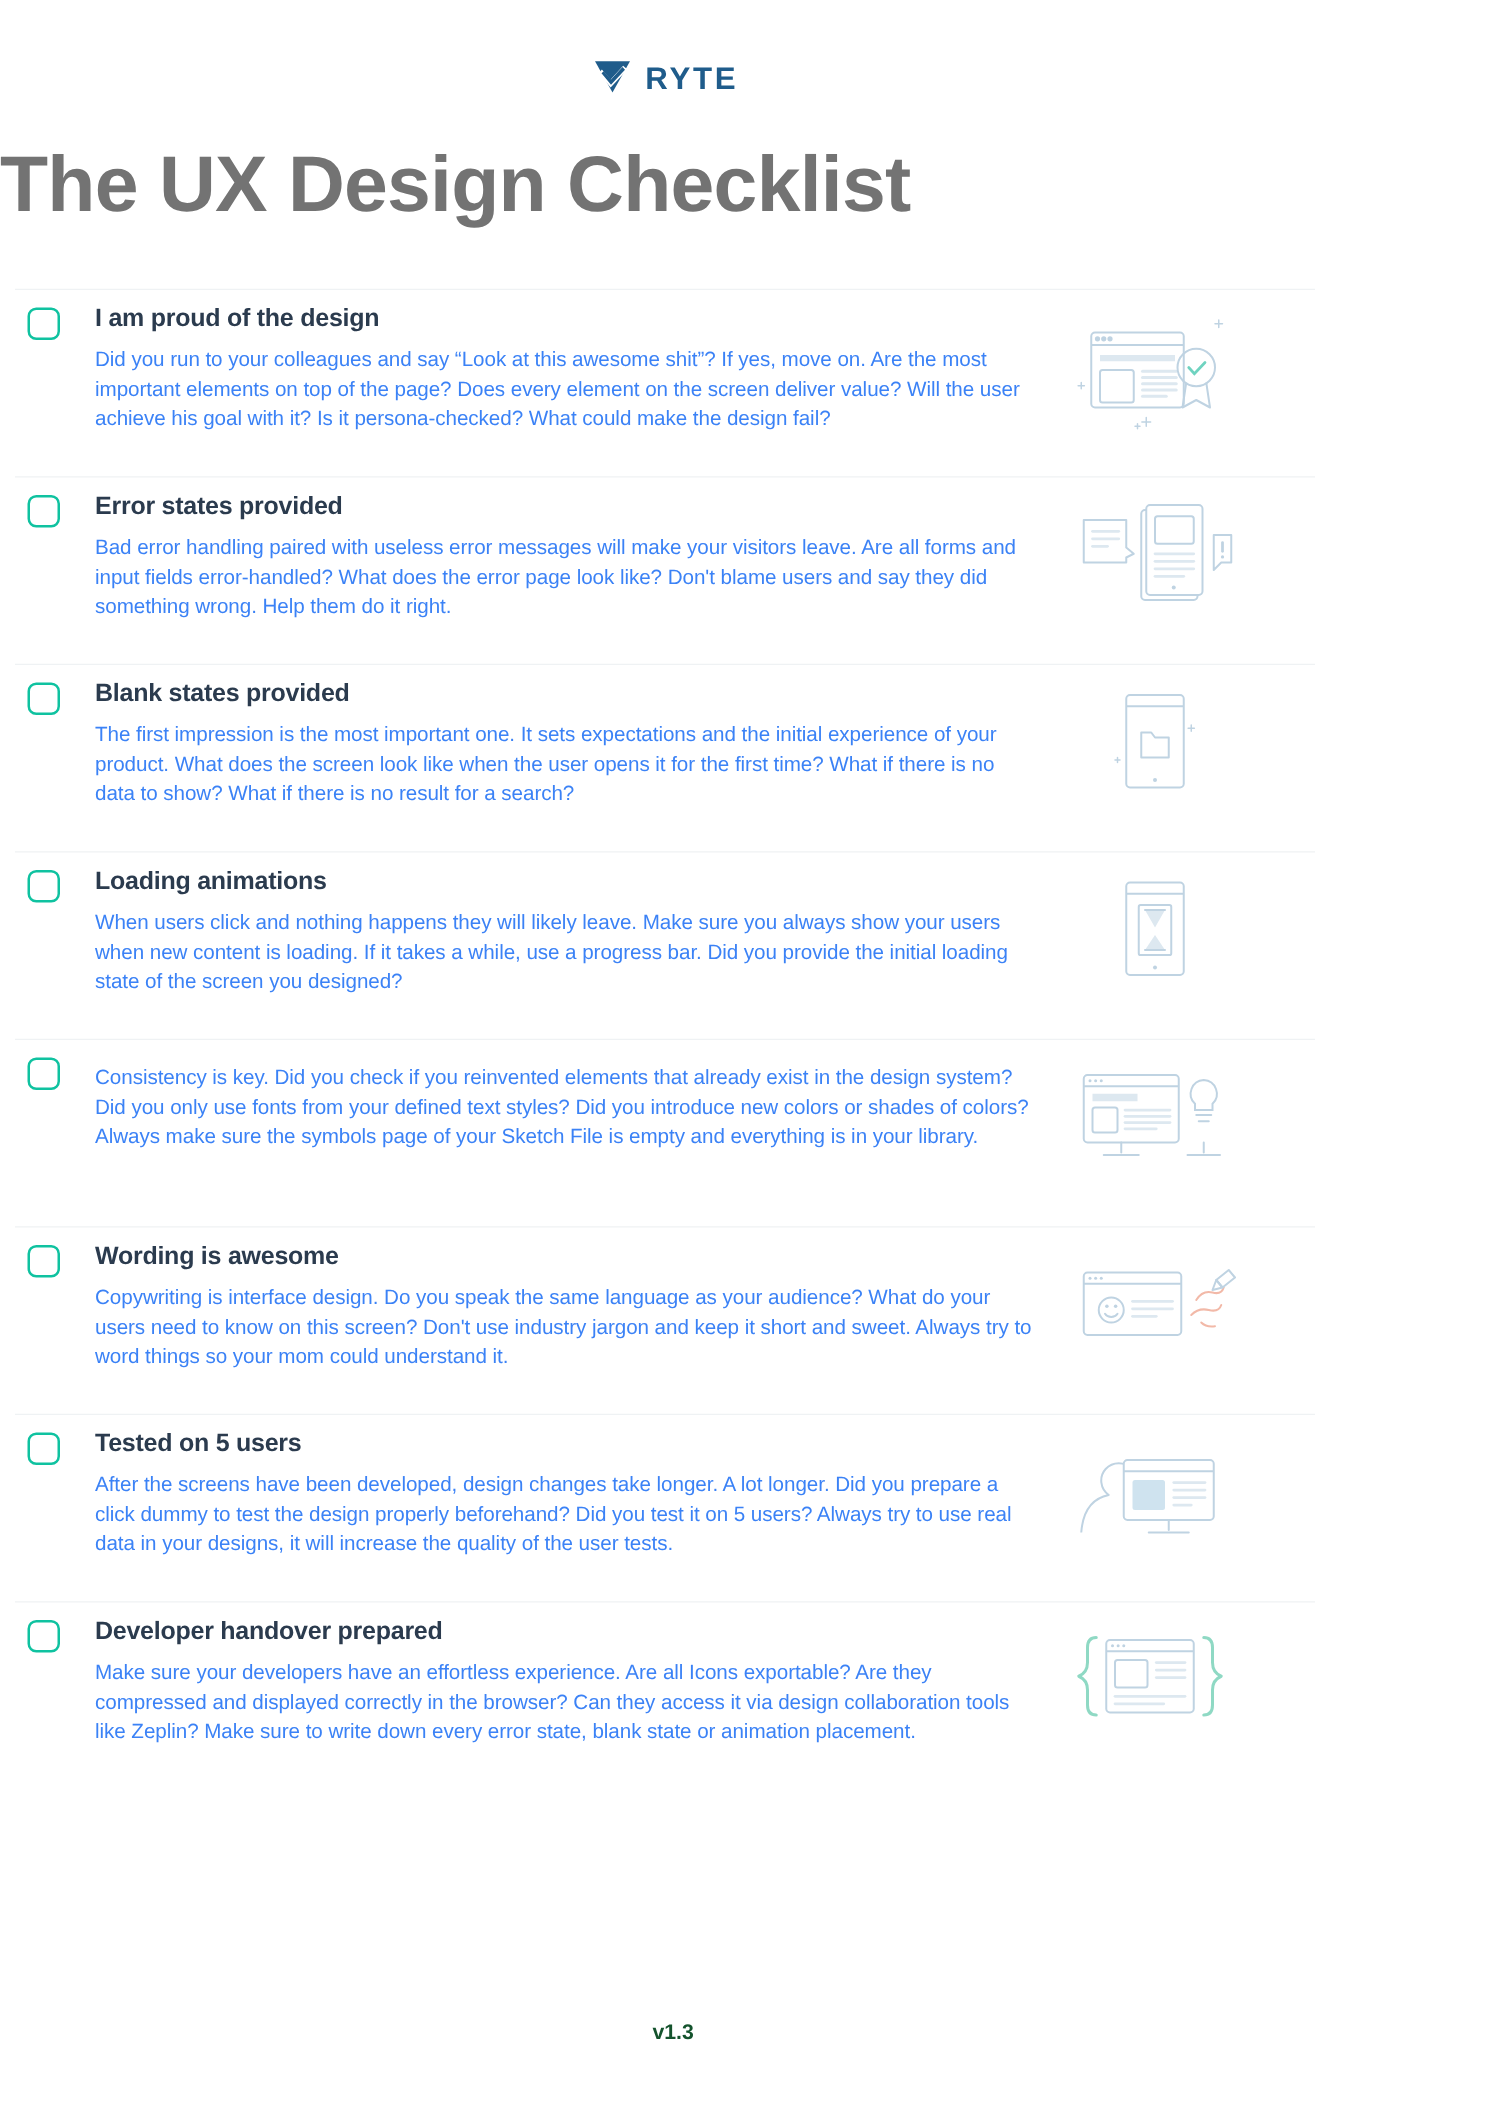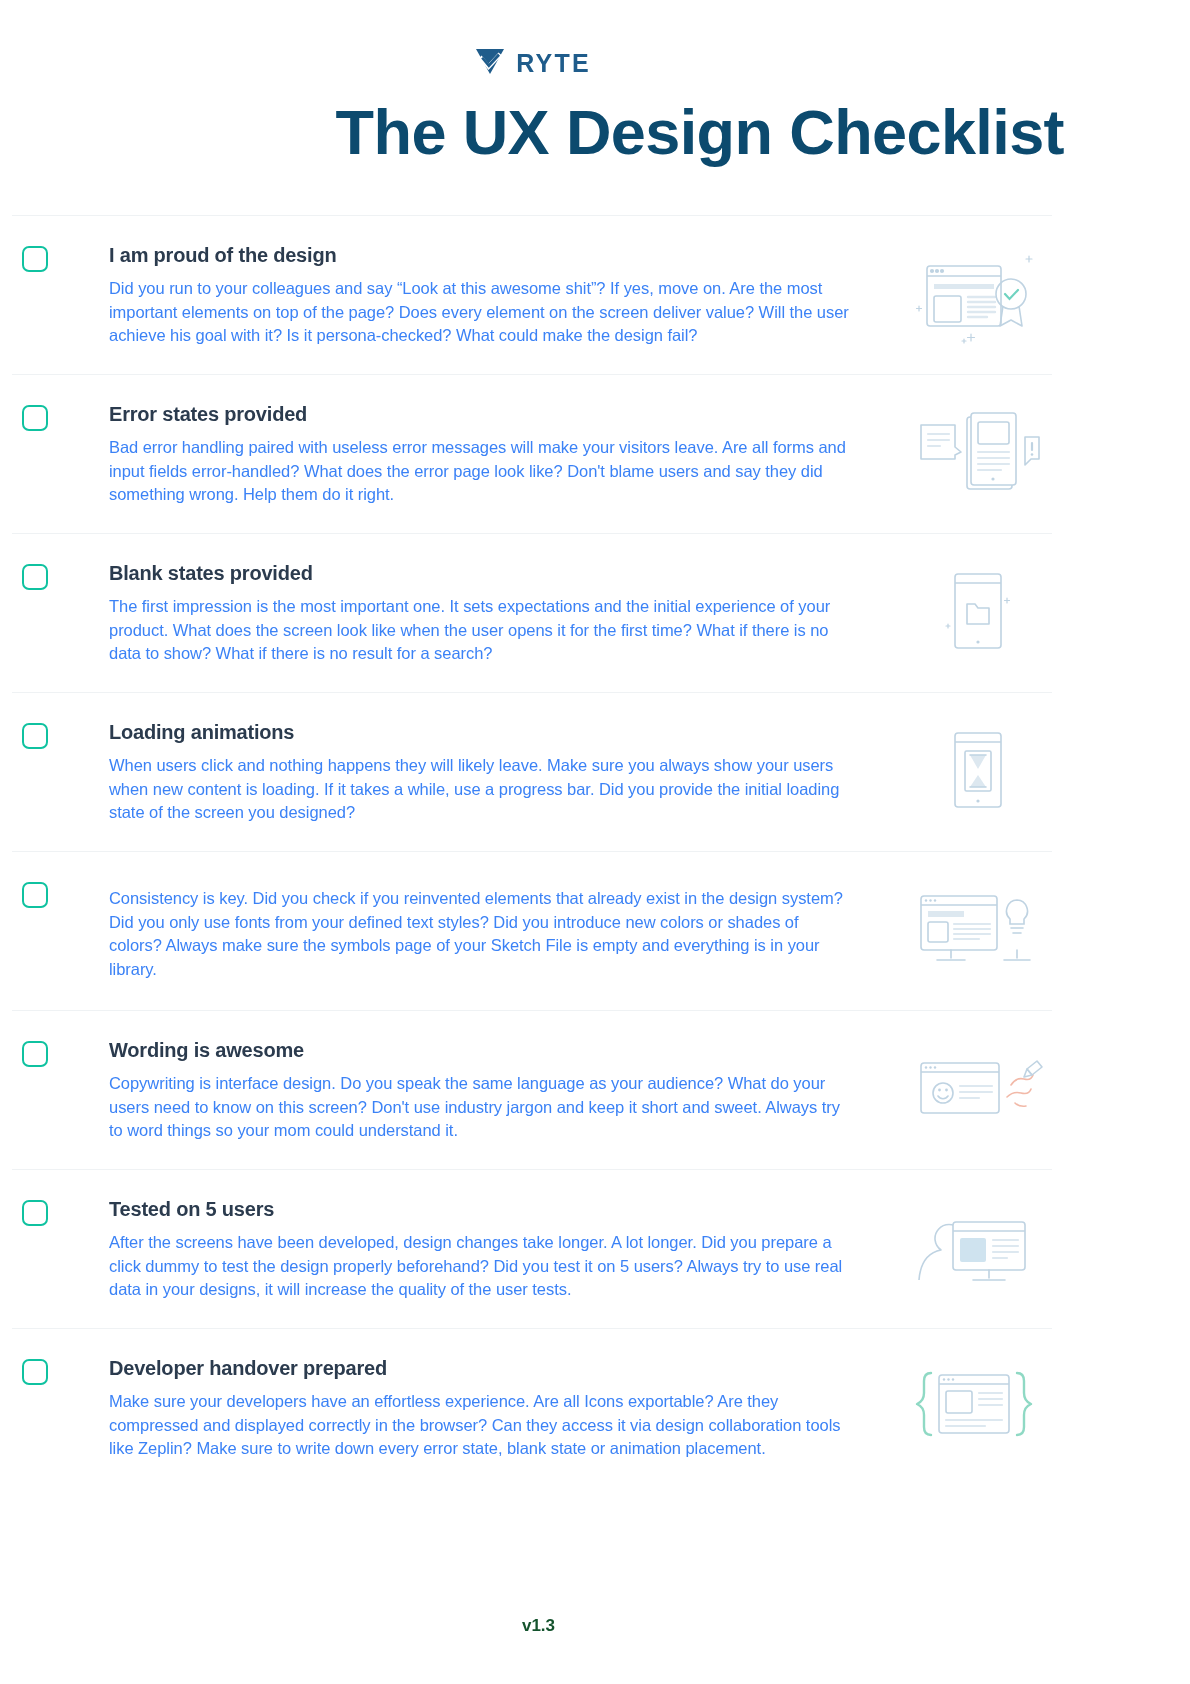--- a/index.html
+++ b/index.html
@@ -30,45 +30,44 @@
   .brand-mark { display: block; }
   .brand-word {
     font-size: 25px;
     font-weight: bold;
     letter-spacing: 2.2px;
     color: #1F5C8B;
     line-height: 1;
   }
 
   .main-title {
-    text-align: right;
-    margin-top: 19px;
+    text-align: left;
+    margin-top: 34px;
     font-size: 63px;
     font-weight: bold;
-    color: #0c4a6e;
+    color: #737373;
     letter-spacing: -0.6px;
     line-height: 1.05;
   }
 
   
   .checklist {
     margin: 0 auto;
     width: 1040px;
     padding: 0 0 0 0;
     margin-top: 50px;
   }
 
   .item {
     display: flex;
     align-items: flex-start;
     border-top: 1px solid #EFF2F4;
-    padding: 26px 0 24px 0;
+    padding: 10px 0 24px 0;
     position: relative;
     min-height: 150px;
-    gap: 33px;
   }
   .item:first-child { border-top: 1px solid #EFF2F4; }
 
   .checkbox {
     flex: 0 0 auto;
     width: 26px;
     height: 26px;
     border: 2px solid #0FC2A0;
     border-radius: 7px;
     background: #ffffff;

